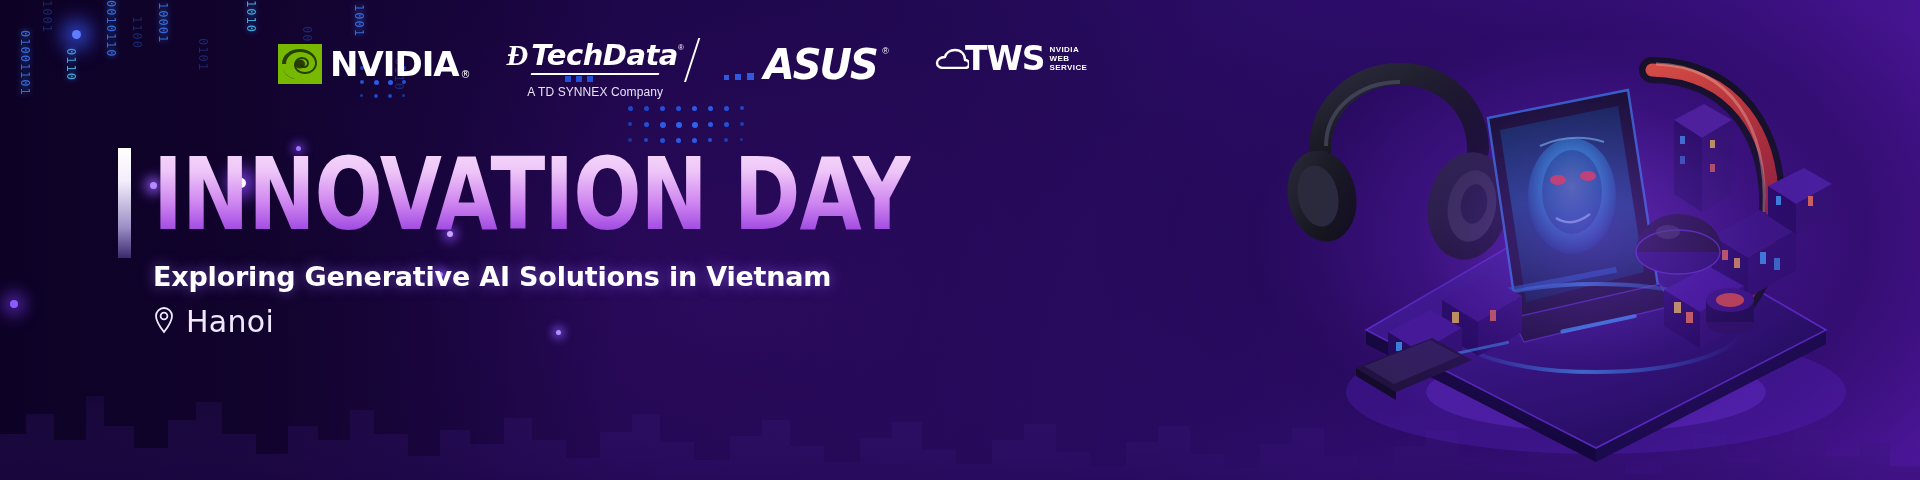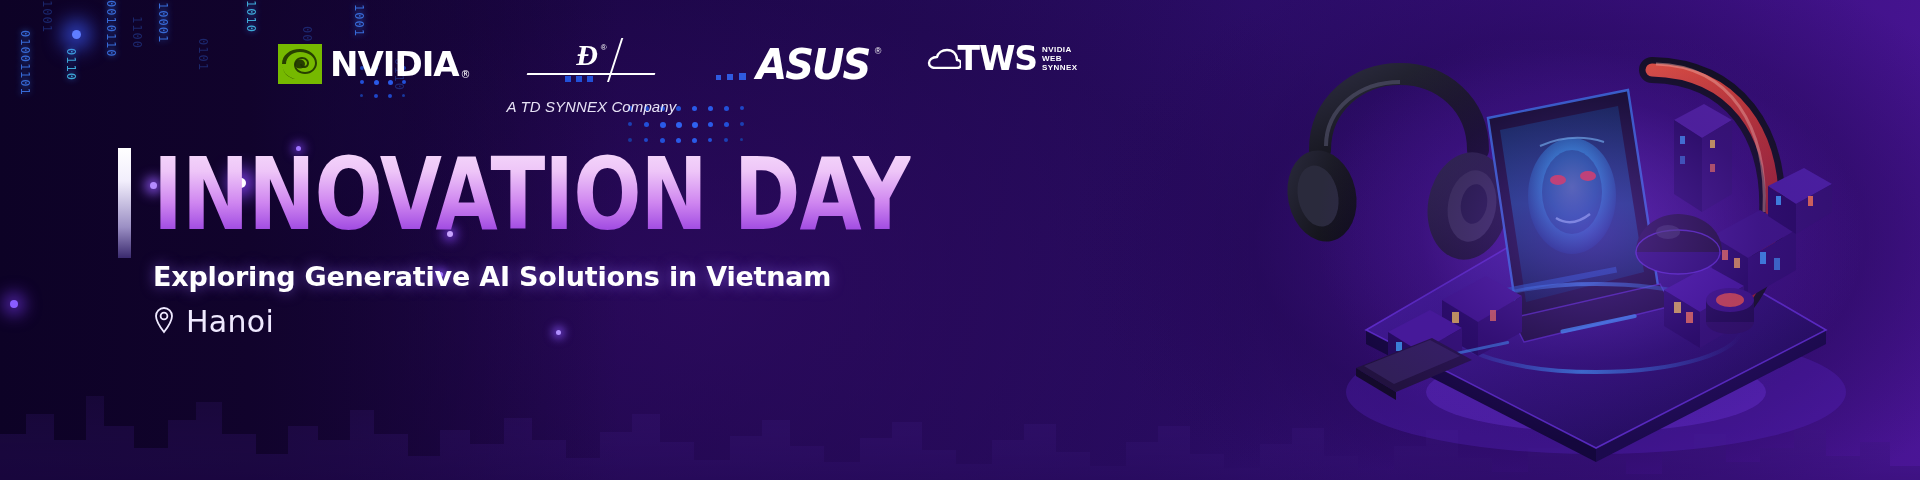--- a/index.html
+++ b/index.html
@@ -108,22 +108,22 @@
   .td-reg { color:#fff; font-size:8px; align-self:flex-start; margin-top:3px; }
   .td-rule {
     width:128px; height:2px; background:#fff; margin-top:3px;
     transform:skewX(-18deg);
   }
   .td-slash {
     position:absolute; right:-2px; top:-2px; width:2px; height:44px;
     background:#fff; transform:skewX(-18deg); transform-origin:bottom;
   }
   .td-tag {
-    color:#e7e2f5; font-size:15px; font-style:italic;
-    margin-top:23px; white-space:nowrap; letter-spacing:.1px;
+    color:#e7e2f5; font-size:12px; 
+    margin-top:10px; white-space:nowrap; letter-spacing:.1px;
   }
   .td-dots { position:absolute; left:62px; top:36px; display:flex; gap:5px; }
   .td-dots i { width:6px; height:6px; background:#2250d8; display:block; }
 
   
   .logo-asus { margin-left:56px; margin-top:8px; position:relative; }
   .asus-word {
     color:#fff;
     font-family:"DejaVu Sans", sans-serif;
     font-weight:bold; font-size:40px; line-height:1;
@@ -314,20 +314,21 @@
       </div>
       <div class="nv-word">
         <span>NVIDIA</span>
         <span class="reg">®</span>
       </div>
     </div>
 
     <div class="logo-td">
       <div class="td-main">
         <span class="td-d">Đ</span>
+        <span class="td-word">TechData</span>
         <span class="td-reg">®</span>
         <span class="td-slash"></span>
       </div>
       <div class="td-rule"></div>
       <div class="td-dots">
           <i></i>
           <i></i>
           <i></i>
         </div>
       <div class="td-tag">A TD SYNNEX Company</div>
@@ -346,21 +347,21 @@
     <div class="logo-tws">
       <div class="tws-cloud">
         <svg width="34" height="26" viewBox="0 0 34 26">
           <path d="M8 25h22c3 0 4-2 4-4 0-3-2-4-4-4 0-6-4-10-10-10-5 0-9 3-10 7-5 0-8 3-8 6s3 5 6 5z" fill="none" stroke="#ffffff" stroke-width="2.4" stroke-linejoin="round"></path>
         </svg>
       </div>
       <span class="tws-word">TWS</span>
       <div class="tws-tag">
         <div>NVIDIA</div>
         <div>WEB</div>
-        <div>SYNNEX</div>
+        <div>SERVICE</div>
       </div>
     </div>
   </div>
 
   <div class="headline">
 
 
     <div class="divider"></div>
 
     <div class="right-col">

